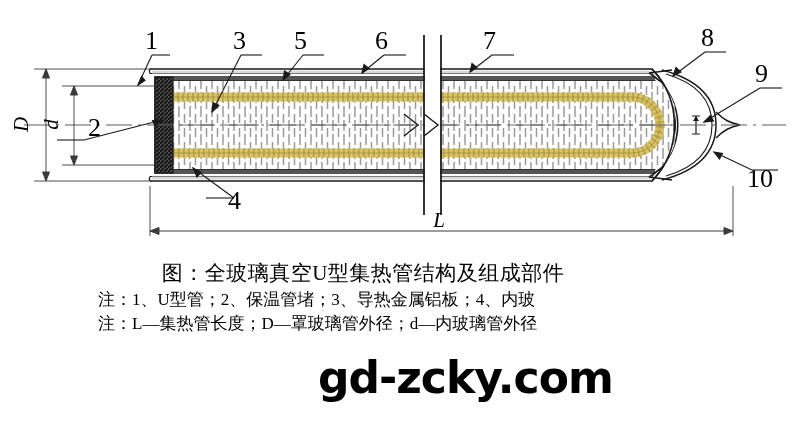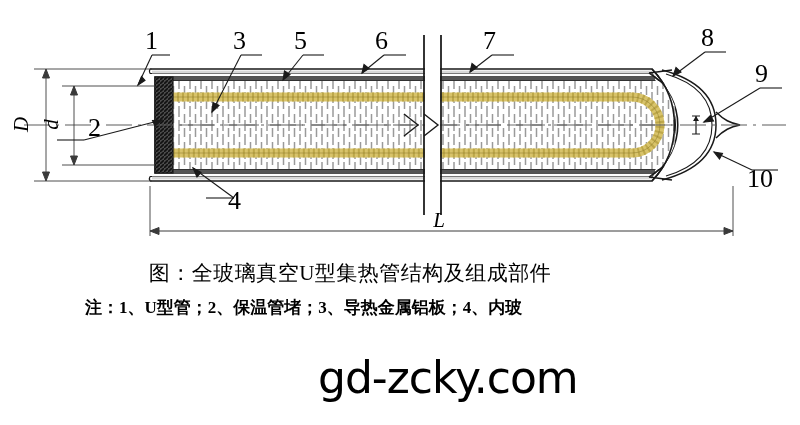--- a/index.html
+++ b/index.html
@@ -8,41 +8,41 @@
     background:#ffffff;
     font-family:"Liberation Serif", serif;
     overflow:hidden;
     position:relative;
   }
   #root{position:relative;width:800px;height:425px;}
   #diagram{position:absolute;left:0;top:0;width:800px;height:425px;}
 
   
   .caption-wrap{
-    position:absolute;left:0;top:258px;width:700px;
+    position:absolute;left:13px;top:258px;width:700px;
     text-align:center;
     font-family:"Liberation Serif", serif;
   }
   .cap-title{
     font-size:21px;letter-spacing:0.5px;color:#000;
     line-height:30px;
   }
   .cap-note{
     font-size:17px;color:#000;line-height:24px;
     letter-spacing:0px;
   }
-  .cap-note-wrap{width:530px;margin:8px auto;text-align:left;font-weight:bold;}
+  .cap-note-wrap{width:530px;margin:0 auto;text-align:left;}
 
   
   .watermark{
     position:absolute;
     left:318px;top:352px;
     font-family:"DejaVu Sans", sans-serif;
     font-size:44px;
-    font-weight:400;
+    font-weight:700;
     color:#000;
     letter-spacing:-1px;
     white-space:nowrap;
     text-align:center;
   }
 
   
   .callout{
     font-family:"Liberation Serif", serif;
     font-size:26px;
@@ -235,18 +235,19 @@
   <div class="callout" style="left:375px;top:26px;">6</div>
   <div class="callout" style="left:483px;top:26px;">7</div>
   <div class="callout" style="left:701px;top:23px;">8</div>
   <div class="callout" style="left:755px;top:59px;">9</div>
   <div class="callout" style="left:747px;top:164px;">10</div>
 
   <div class="caption-wrap">
     <div class="cap-title">图：全玻璃真空U型集热管结构及组成部件</div>
     <div class="cap-note-wrap">
       <div class="cap-note">注：1、U型管；2、保温管堵；3、导热金属铝板；4、内玻</div>
+      <div class="cap-note">注：L—集热管长度；D—罩玻璃管外径；d—内玻璃管外径</div>
     </div>
   </div>
 
   <div class="watermark">gd-zcky.com</div>
 
 </div>
 
 </body></html>

